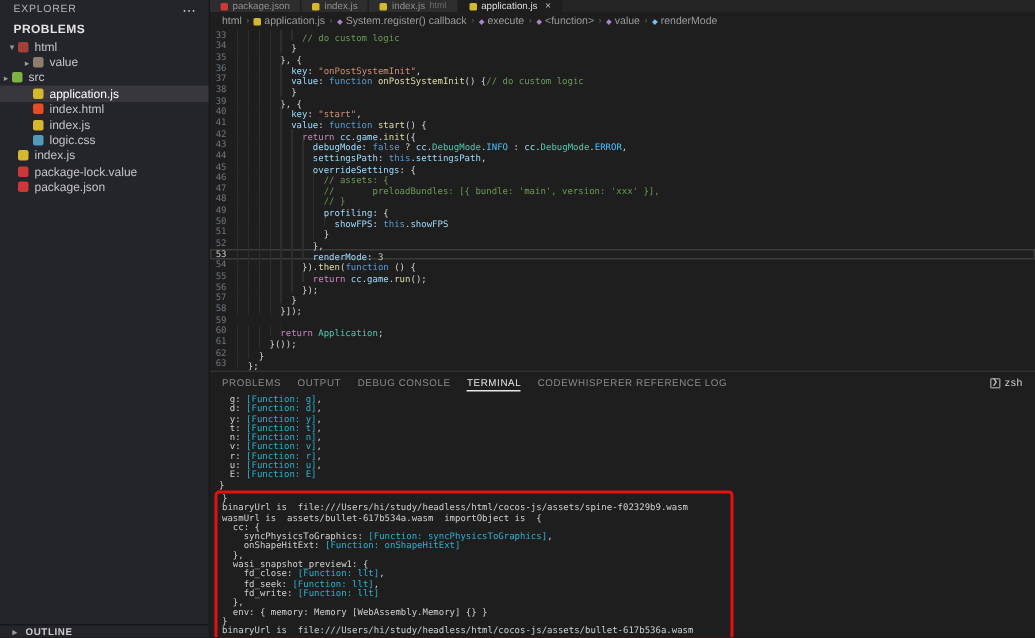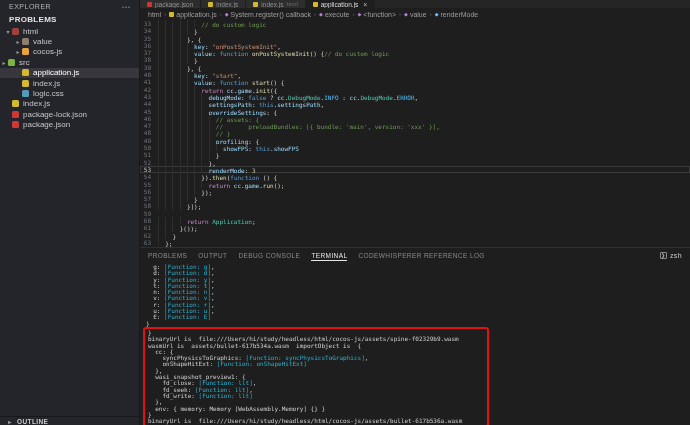--- a/index.html
+++ b/index.html
@@ -93,54 +93,54 @@
         <div class="trow" style="padding-left: 4px;">
           <span class="chev">▾</span>
           <span class="fico" style="background: rgb(163, 64, 58);"></span>
           <span>html</span>
         </div>
         <div class="trow" style="padding-left: 14px;">
           <span class="chev">▸</span>
           <span class="fico" style="background: rgb(141, 126, 111);"></span>
           <span>value</span>
         </div>
-        <div class="trow" style="padding-left: 14px;">
-          <span class="chev">▸</span>
-          <span class="fico" style="background: rgb(232, 163, 61);"></span>
-          <span>cocos-js</span>
-        </div>
         <div class="trow" style="">
           <span class="chev">▸</span>
           <span class="fico" style="background: rgb(124, 179, 66);"></span>
           <span>src</span>
         </div>
         <div class="trow selected" style="padding-left: 14px;">
           <span class="chev"></span>
           <span class="fico" style="background: rgb(212, 184, 48);"></span>
           <span>application.js</span>
         </div>
         <div class="trow" style="padding-left: 14px;">
           <span class="chev"></span>
+          <span class="fico" style="background: rgb(228, 77, 38);"></span>
+          <span>index.html</span>
+        </div>
+        <div class="trow" style="padding-left: 14px;">
+          <span class="chev"></span>
           <span class="fico" style="background: rgb(212, 184, 48);"></span>
           <span>index.js</span>
         </div>
         <div class="trow" style="padding-left: 14px;">
           <span class="chev"></span>
           <span class="fico" style="background: rgb(81, 154, 186);"></span>
           <span>logic.css</span>
         </div>
         <div class="trow" style="padding-left: 4px;">
           <span class="chev"></span>
           <span class="fico" style="background: rgb(212, 184, 48);"></span>
           <span>index.js</span>
         </div>
         <div class="trow" style="padding-left: 4px;">
           <span class="chev"></span>
           <span class="fico" style="background: rgb(203, 56, 55);"></span>
-          <span>package-lock.json</span>
+          <span>package-lock.value</span>
         </div>
         <div class="trow" style="padding-left: 4px;">
           <span class="chev"></span>
           <span class="fico" style="background: rgb(203, 56, 55);"></span>
           <span>package.json</span>
         </div>
       </div>
     <div class="outline-bar">
       <span class="chev">▸</span>
       <span>OUTLINE</span>

